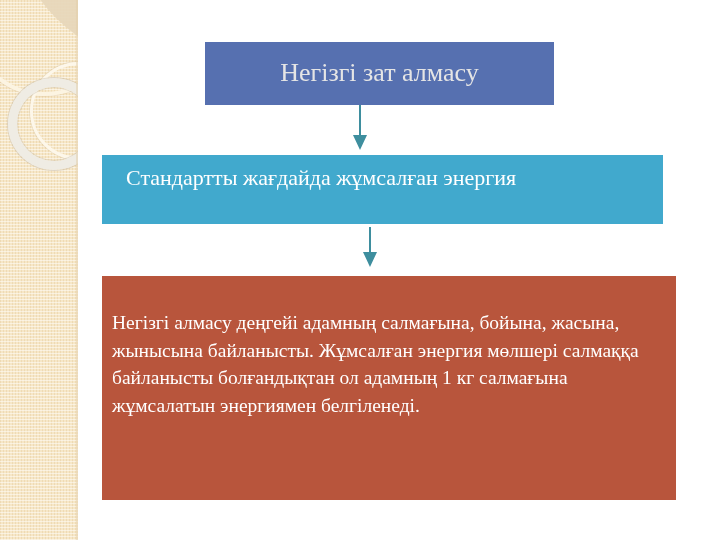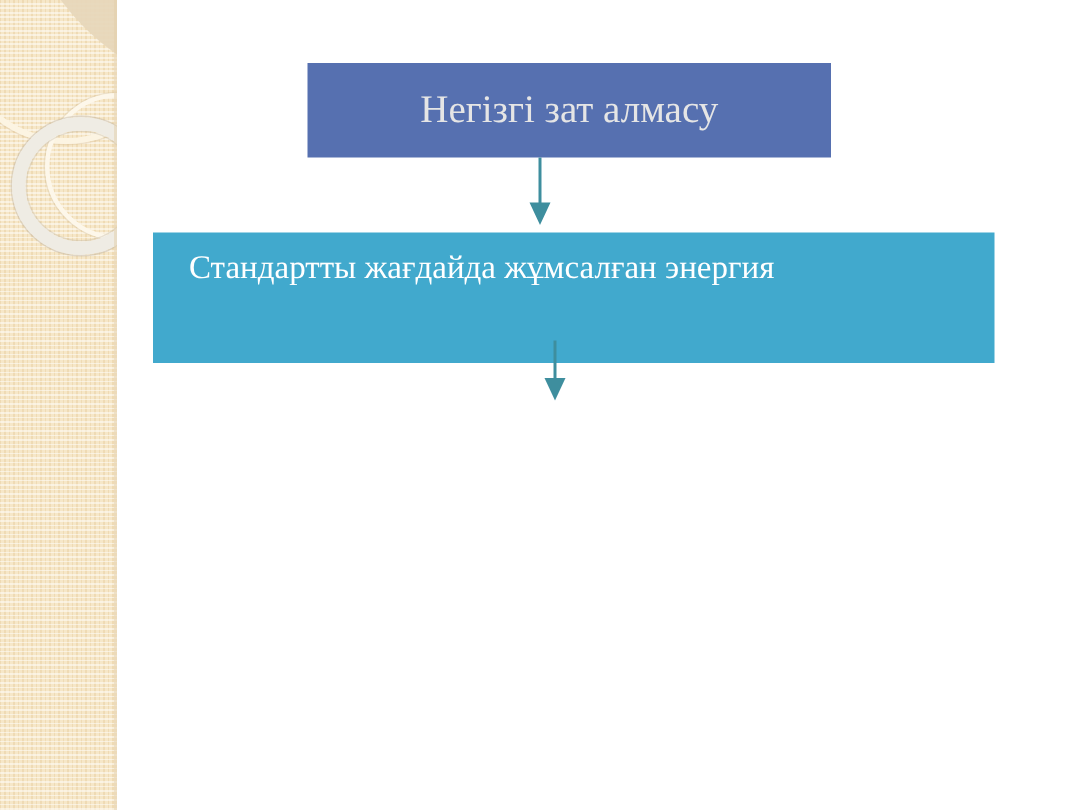--- a/index.html
+++ b/index.html
@@ -115,21 +115,21 @@
     line-height: 1.1;
     color: #e5e5e5;
     text-align: center;
     white-space: nowrap;
   }
 
   .subtitle-box {
     left: 102px;
     top: 155px;
     width: 561px;
-    height: 87px;
+    height: 69px;
     background: #41a9cd;
     padding: 10px 24px 0 24px;
   }
   .subtitle-text {
     font-size: 22px;
     line-height: 1.2;
     color: #ffffff;
   }
 
   .body-box {
@@ -183,14 +183,17 @@
     <div class="subtitle-text">Стандартты жағдайда жұмсалған энергия</div>
   </div>
 
   <div class="arrow arrow-2">
     <svg width="32" height="46" viewBox="0 0 32 46" xmlns="http://www.w3.org/2000/svg">
       <line x1="16" y1="1" x2="16" y2="31" stroke="#3e8e9e" stroke-width="2"></line>
       <polygon points="16,41 9,26 23,26" fill="#3e8e9e"></polygon>
     </svg>
   </div>
 
+  <div class="box body-box">
+    <div class="body-text">Негізгі алмасу деңгейі адамның салмағына, бойына, жасына, жынысына байланысты. Жұмсалған энергия мөлшері салмаққа байланысты болғандықтан ол адамның 1 кг салмағына жұмсалатын энергиямен белгіленеді.</div>
+  </div>
 
 </div>
 
 </body></html>

